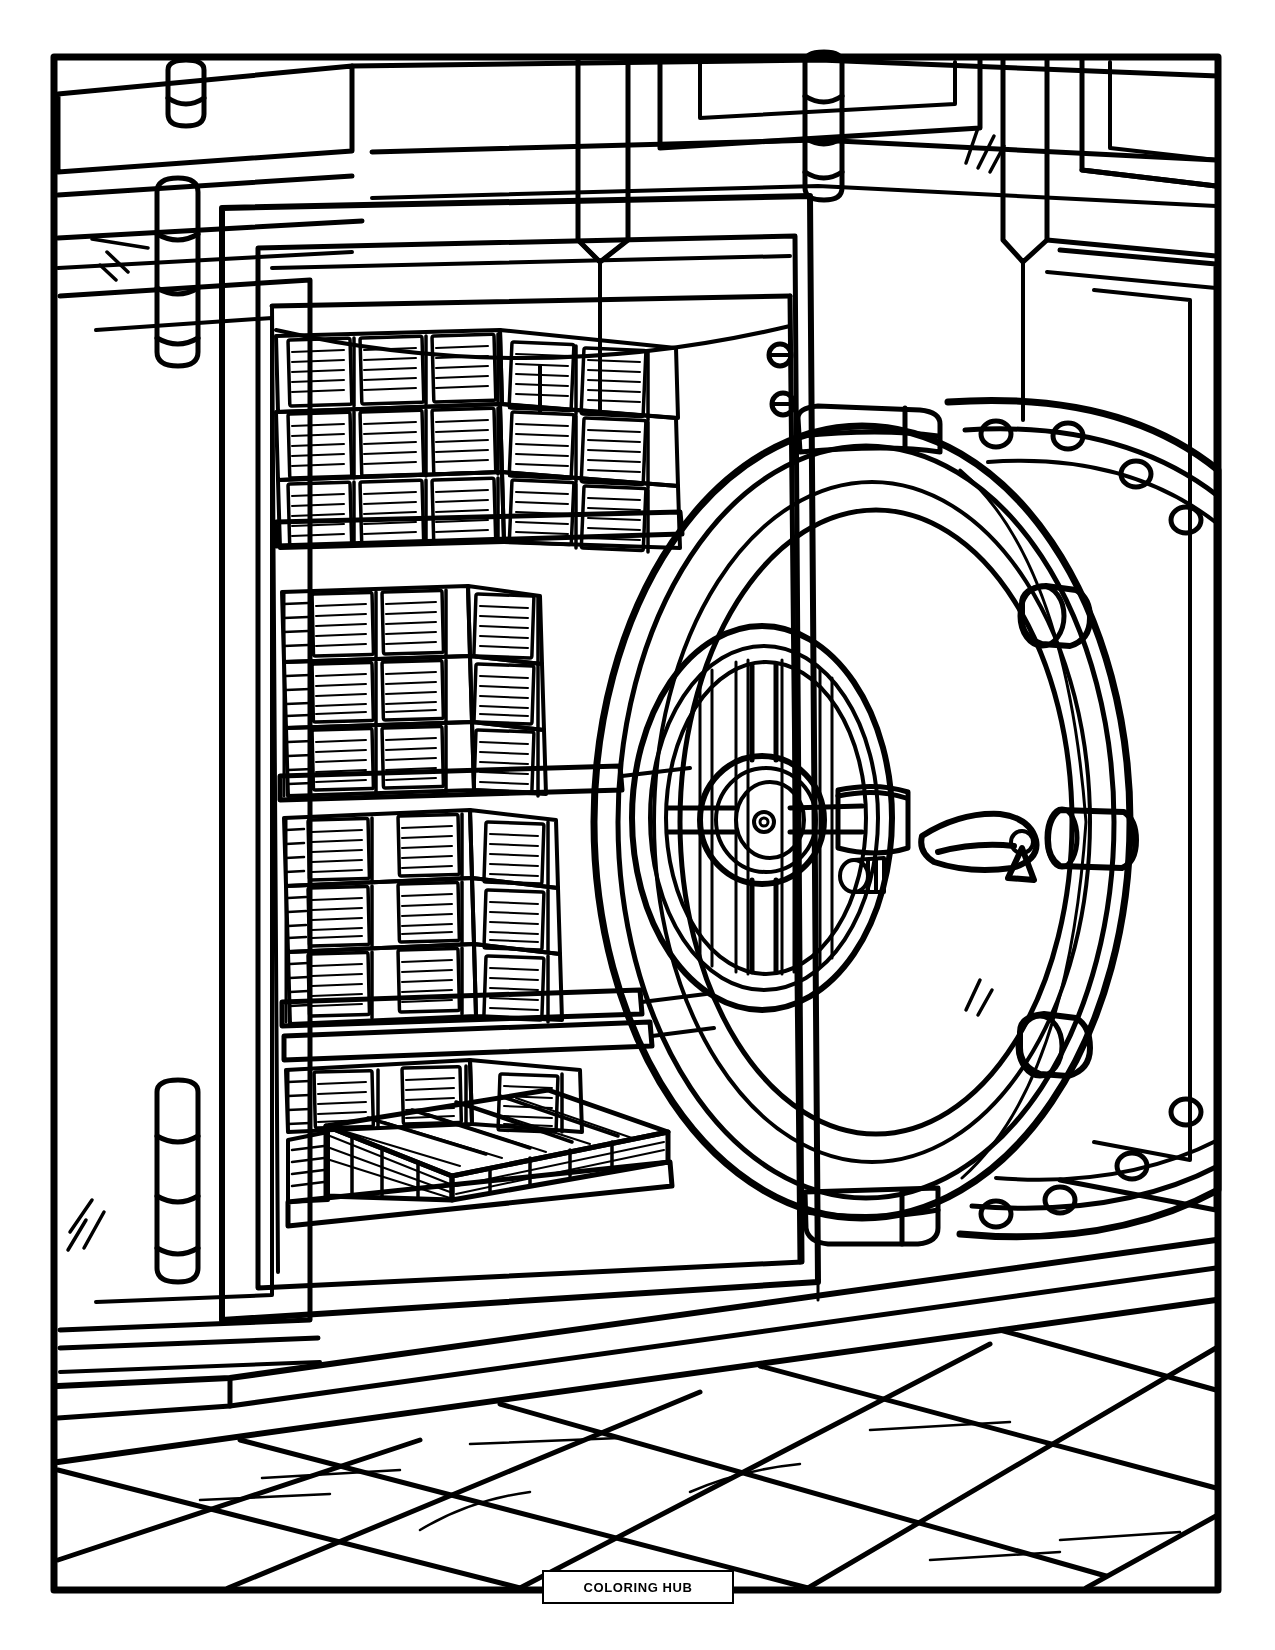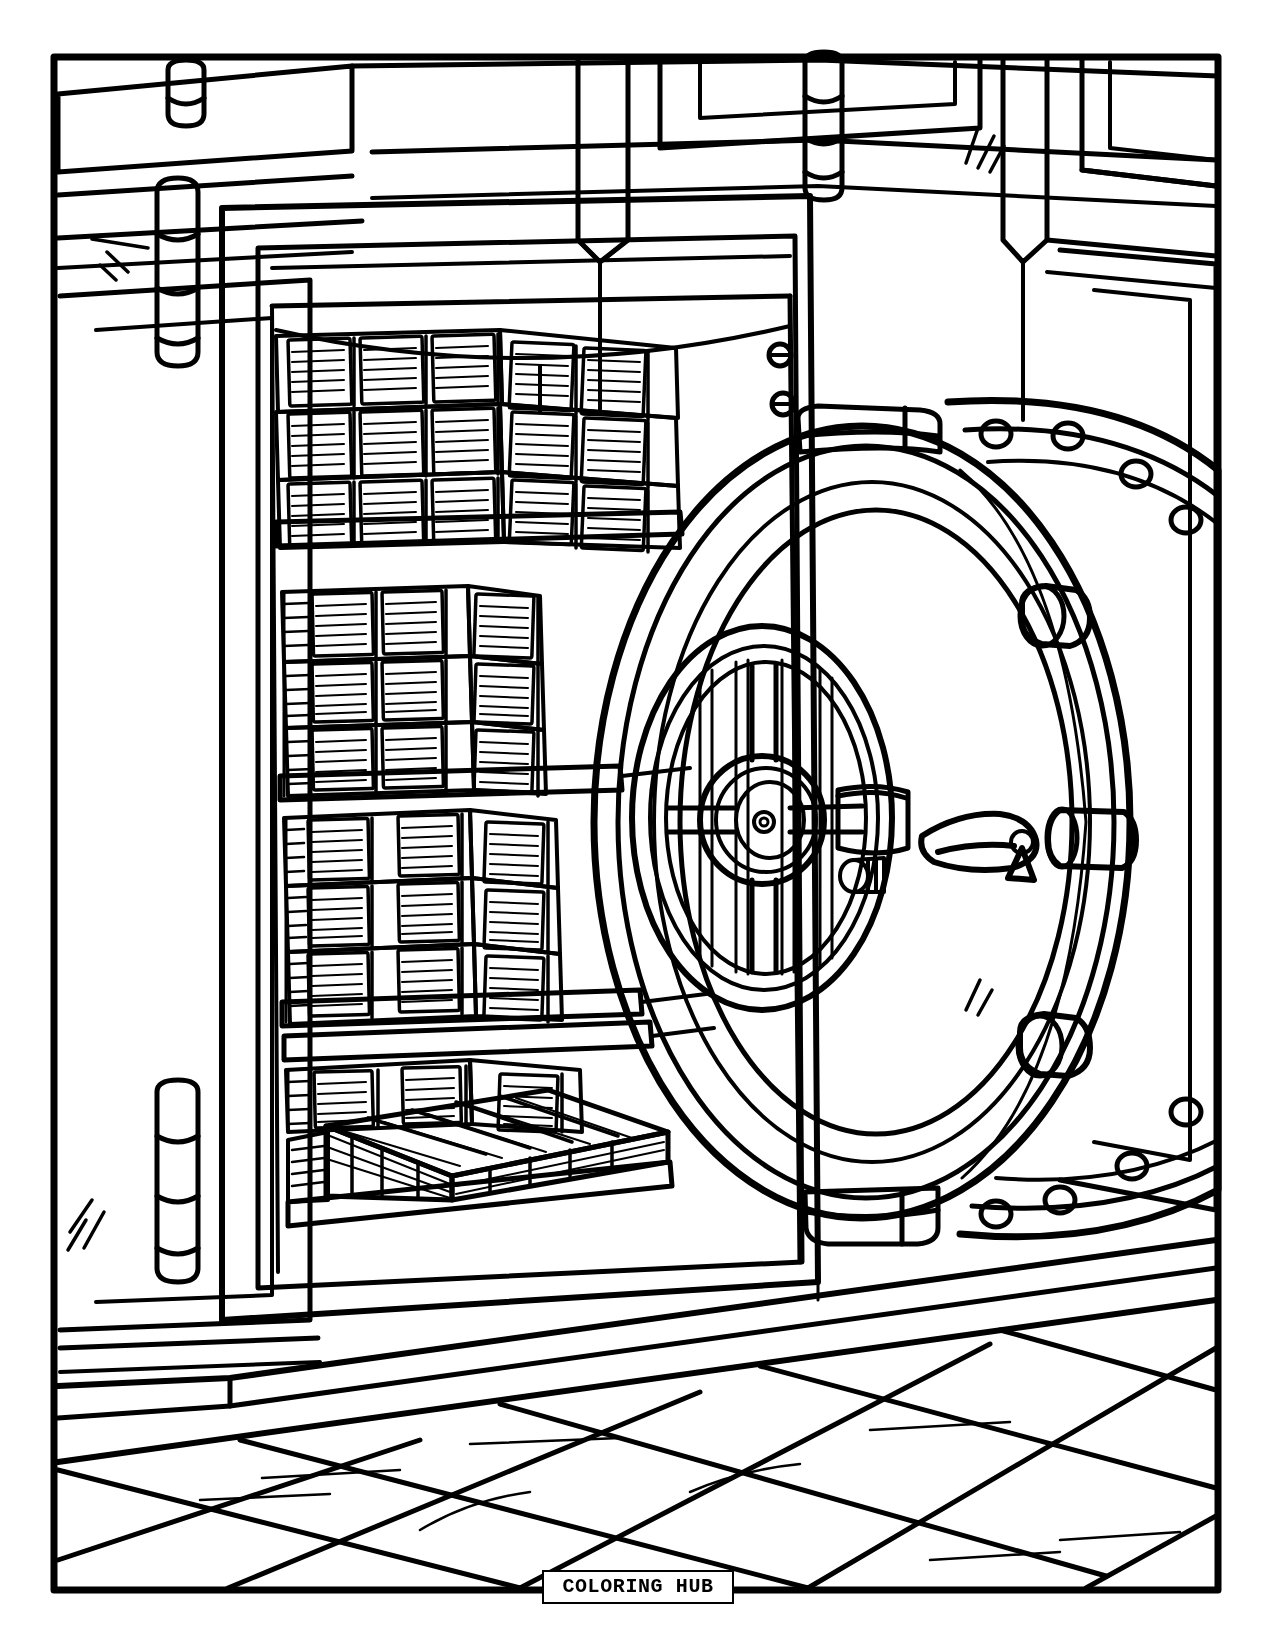--- a/index.html
+++ b/index.html
@@ -26,23 +26,23 @@
     width:192px;height:34px;
     border:2px solid #000000;
     background:#ffffff;
     display:flex;
     align-items:center;
     justify-content:center;
     box-sizing:border-box;
     z-index:5;
   }
   .footer-badge span{
-    font-family:Liberation Mono, monospace;
+    font-family:Liberation Sans, sans-serif;
     font-weight:bold;
-    font-size:20px;
+    font-size:13px;
     letter-spacing:0.6px;
     color:#000000;
     line-height:1;
     white-space:nowrap;
   }
 </style>
 </head>
 <body>
 
 <div id="page">

